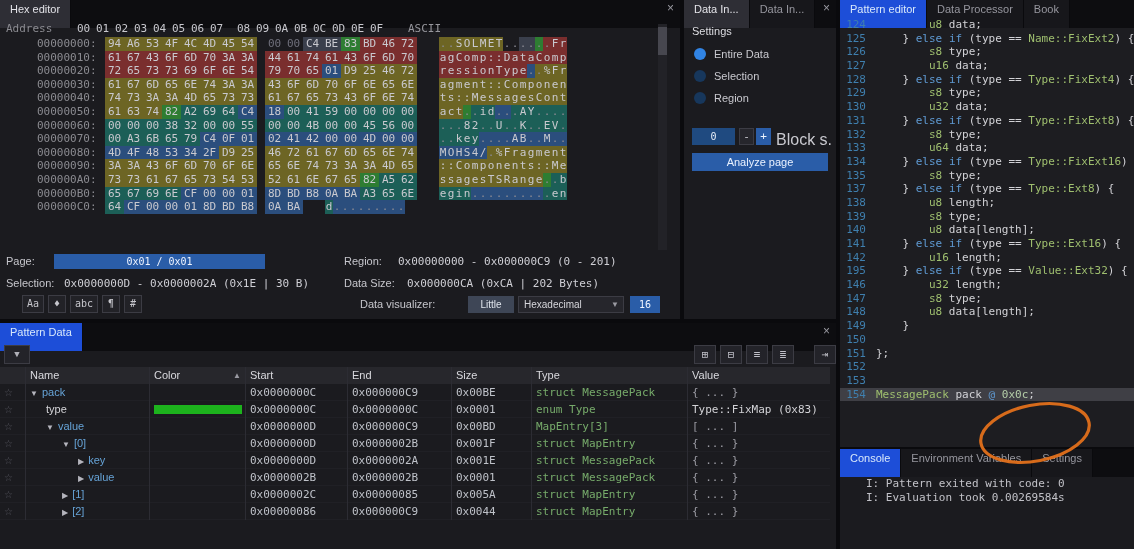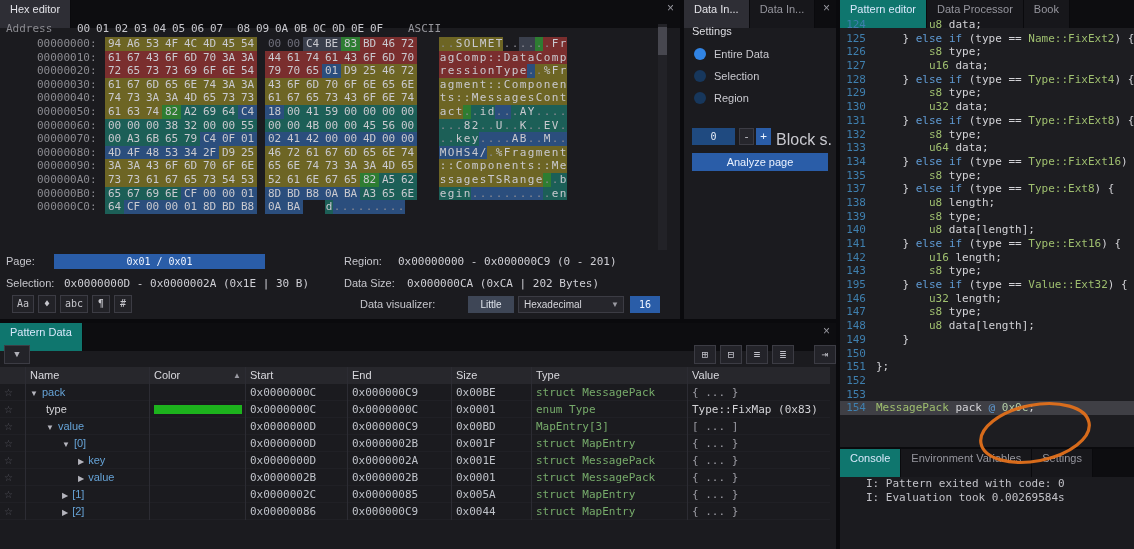--- a/index.html
+++ b/index.html
@@ -3,40 +3,40 @@
 <meta charset="utf-8">
 <style>
 *{margin:0;padding:0;box-sizing:border-box;}
 html,body{width:1134px;height:549px;overflow:hidden;background:#0a0a0d;}
 body{font-family:"Liberation Sans",sans-serif;color:#c9c9cf;position:relative;}
 #root{position:absolute;inset:0;}
 .panel{position:absolute;background:#1b1b1f;}
 .tabbar{position:absolute;left:0;top:0;right:0;height:28px;background:#0d0d10;display:flex;align-items:stretch;}
 .tab{padding:2px 10px;font-size:11px;line-height:14px;color:#96969e;background:#17171b;border-right:1px solid #0a0a0d;white-space:nowrap;}
 .tab.active{background:#2e2e35;color:#e3e3e8;}
-.tab.active-blue{background:#0f766e;color:#d8e8fb;}
+.tab.active-blue{background:#1d4ed8;color:#d8e8fb;}
 .close-x{position:absolute;right:6px;top:1px;font-size:12px;color:#9a9aa2;cursor:default;}
 
 #hex-panel{left:0;top:0;width:680px;height:319px;}
 #hex-head{position:absolute;top:22px;left:0;font:11px/13px "DejaVu Sans Mono",monospace;color:#97979d;white-space:nowrap;}
 #hex-rows{position:absolute;top:37px;left:0;padding-left:31px;}
 .hex-row{height:13.6px;font:11px/13.6px "DejaVu Sans Mono",monospace;white-space:nowrap;}
 .hex-addr{display:inline-block;width:74px;padding-left:6px;color:#8b8b91;}
 .hex-byte{display:inline-block;width:19px;text-align:center;color:#c9c9cf;}
 .hex-byte.gap{margin-left:8px;}
 .hex-byte.zero{color:#70707c;}
 .hex-ascii,.hex-ascii-h{display:inline-block;margin-left:22px;}
 .ascii-char{display:inline-block;width:8px;text-align:center;color:#c9c9cf;}
 .ascii-char.dot{color:#8a8a93;}
 .scrollbar{position:absolute;right:13px;top:24px;width:9px;height:226px;background:#222227;}
 .scrollbar .thumb{position:absolute;top:3px;left:0;width:9px;height:28px;background:#47474f;}
 .flabel{position:absolute;font-size:11px;color:#c6c6cc;white-space:nowrap;}
 .fvalue{position:absolute;font:11px "DejaVu Sans Mono",monospace;color:#cfcfd5;white-space:nowrap;}
 #page-bar{position:absolute;left:54px;top:254px;width:211px;height:15px;background:#2a5da8;text-align:center;font:10px/15px "DejaVu Sans Mono",monospace;color:#eef4ff;}
-#toggle-row{position:absolute;left:12px;top:295px;display:flex;gap:4px;}
+#toggle-row{position:absolute;left:22px;top:295px;display:flex;gap:4px;}
 .toggle-btn{height:18px;min-width:18px;padding:0 4px;background:#222227;border:1px solid #3c3c44;color:#c6c6cc;font:10px/16px "DejaVu Sans Mono",monospace;text-align:center;}
 .btn-little{position:absolute;left:468px;top:296px;width:46px;height:17px;background:#3e4656;color:#dfe4ec;font:10px/17px "Liberation Sans",sans-serif;text-align:center;}
 .dropdown{position:absolute;left:518px;top:296px;width:106px;height:17px;background:#26262c;border:1px solid #3c3c44;font:10px/15px "Liberation Sans",sans-serif;color:#d6d6db;padding-left:5px;}
 .dd-arrow{position:absolute;right:4px;top:0;font-size:8px;color:#9a9aa2;line-height:15px;}
 .bpr{position:absolute;left:630px;top:296px;width:30px;height:17px;background:#2a5da8;color:#eef4ff;font:10px/17px "DejaVu Sans Mono",monospace;text-align:center;}
 
 #di-panel{left:684px;top:0;width:152px;height:319px;}
 #di-settings{position:absolute;left:8px;top:25px;font-size:11px;color:#dddde2;}
 .radio-row{position:absolute;left:10px;height:14px;}
 .radio{display:inline-block;width:12px;height:12px;border-radius:50%;background:#17375c;vertical-align:middle;}
@@ -176,21 +176,20 @@
         <div class="cline"><span class="ln">132</span><span class="code"><span class="cd-pl">        </span><span class="cd-ty">s8</span><span class="cd-pl"> type;</span></span></div>
         <div class="cline"><span class="ln">133</span><span class="code"><span class="cd-pl">        </span><span class="cd-ty">u64</span><span class="cd-pl"> data;</span></span></div>
         <div class="cline"><span class="ln">134</span><span class="code"><span class="cd-pl">    } </span><span class="cd-kw">else</span><span class="cd-pl"> </span><span class="cd-kw">if</span><span class="cd-pl"> (type == </span><span class="cd-ty">Type::FixExt16</span><span class="cd-pl">) {</span></span></div>
         <div class="cline"><span class="ln">135</span><span class="code"><span class="cd-pl">        </span><span class="cd-ty">s8</span><span class="cd-pl"> type;</span></span></div>
         <div class="cline"><span class="ln">137</span><span class="code"><span class="cd-pl">    } </span><span class="cd-kw">else</span><span class="cd-pl"> </span><span class="cd-kw">if</span><span class="cd-pl"> (type == </span><span class="cd-ty">Type::Ext8</span><span class="cd-pl">) {</span></span></div>
         <div class="cline"><span class="ln">138</span><span class="code"><span class="cd-pl">        </span><span class="cd-ty">u8</span><span class="cd-pl"> length;</span></span></div>
         <div class="cline"><span class="ln">139</span><span class="code"><span class="cd-pl">        </span><span class="cd-ty">s8</span><span class="cd-pl"> type;</span></span></div>
         <div class="cline"><span class="ln">140</span><span class="code"><span class="cd-pl">        </span><span class="cd-ty">u8</span><span class="cd-pl"> data[length];</span></span></div>
         <div class="cline"><span class="ln">141</span><span class="code"><span class="cd-pl">    } </span><span class="cd-kw">else</span><span class="cd-pl"> </span><span class="cd-kw">if</span><span class="cd-pl"> (type == </span><span class="cd-ty">Type::Ext16</span><span class="cd-pl">) {</span></span></div>
         <div class="cline"><span class="ln">142</span><span class="code"><span class="cd-pl">        </span><span class="cd-ty">u16</span><span class="cd-pl"> length;</span></span></div>
-        <div class="cline"><span class="ln">143</span><span class="code"><span class="cd-pl">        </span><span class="cd-ty">s8</span><span class="cd-pl"> type;</span></span></div>
         <div class="cline"><span class="ln">195</span><span class="code"><span class="cd-pl">    } </span><span class="cd-kw">else</span><span class="cd-pl"> </span><span class="cd-kw">if</span><span class="cd-pl"> (type == </span><span class="cd-ty">Value::Ext32</span><span class="cd-pl">) {</span></span></div>
         <div class="cline"><span class="ln">146</span><span class="code"><span class="cd-pl">        </span><span class="cd-ty">u32</span><span class="cd-pl"> length;</span></span></div>
         <div class="cline"><span class="ln">147</span><span class="code"><span class="cd-pl">        </span><span class="cd-ty">s8</span><span class="cd-pl"> type;</span></span></div>
         <div class="cline"><span class="ln">148</span><span class="code"><span class="cd-pl">        </span><span class="cd-ty">u8</span><span class="cd-pl"> data[length];</span></span></div>
         <div class="cline"><span class="ln">149</span><span class="code"><span class="cd-pl">    }</span></span></div>
         <div class="cline"><span class="ln">150</span><span class="code"></span></div>
         <div class="cline"><span class="ln">151</span><span class="code"><span class="cd-pl">};</span></span></div>
         <div class="cline"><span class="ln">152</span><span class="code"></span></div>
         <div class="cline"><span class="ln">153</span><span class="code"></span></div>
         <div class="cline hl"><span class="ln">154</span><span class="code"><span class="cd-ty">MessagePack</span><span class="cd-pl"> pack </span><span class="cd-kw">@</span><span class="cd-pl"> </span><span class="cd-num">0x0c</span><span class="cd-pl">;</span></span></div>

